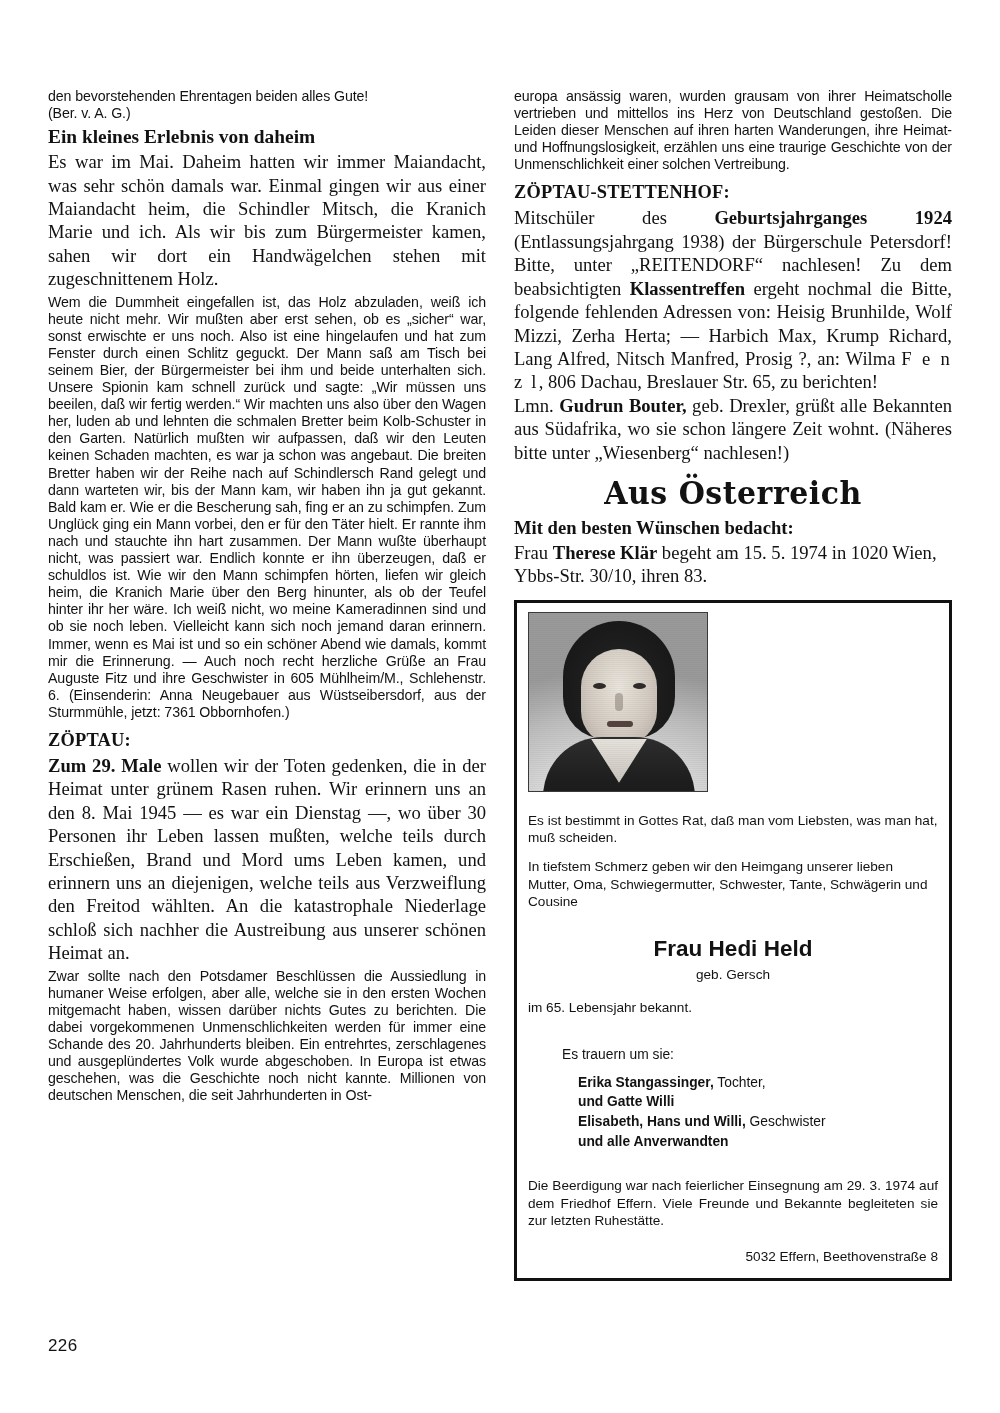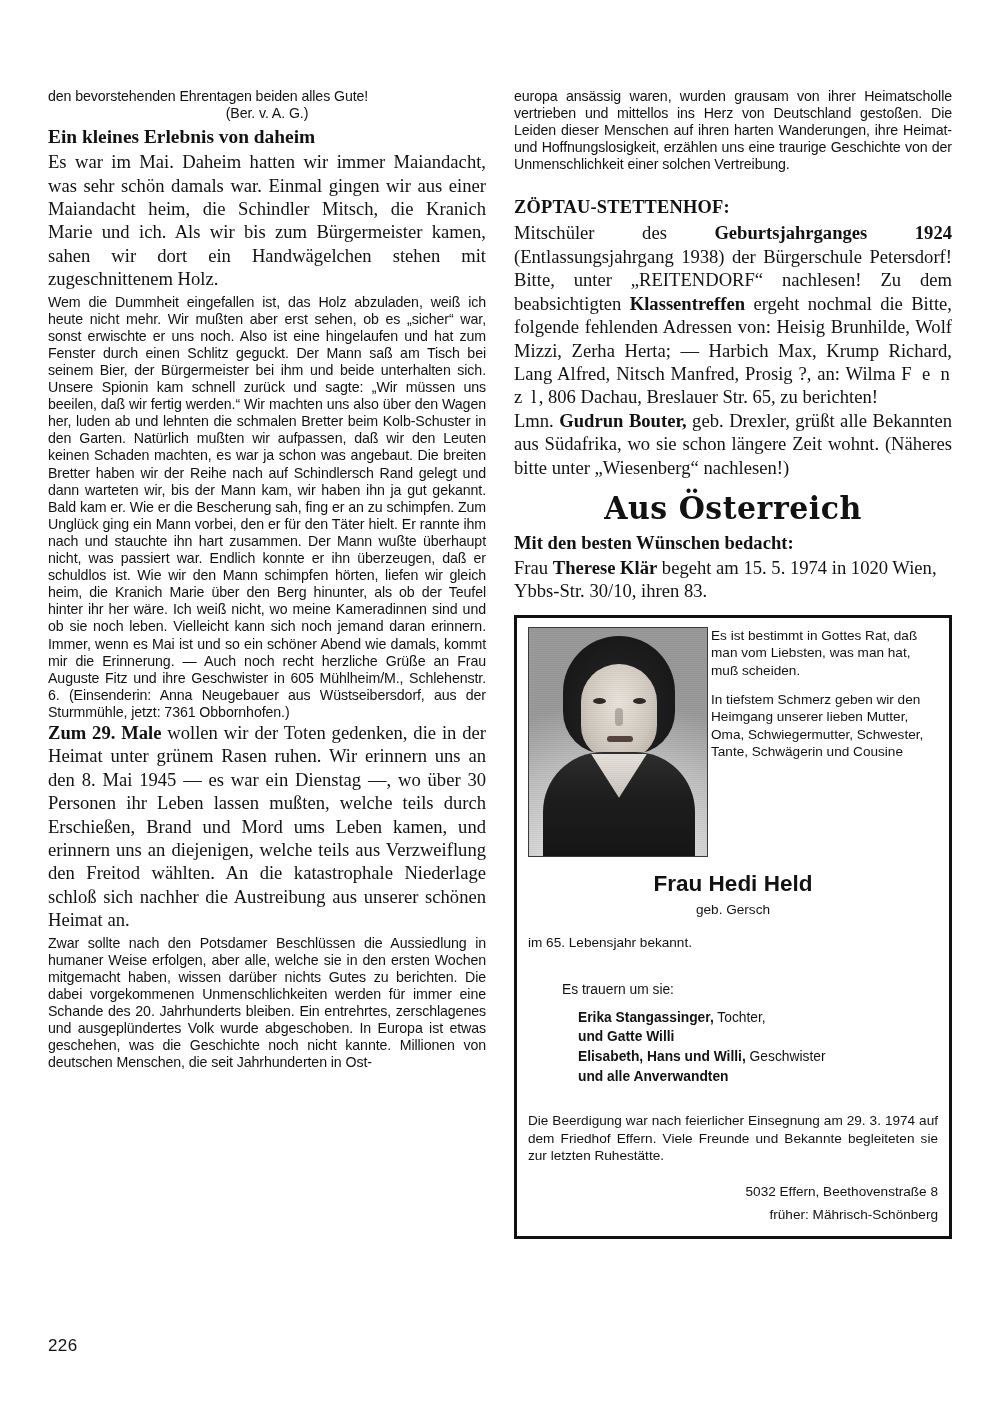--- a/index.html
+++ b/index.html
@@ -43,35 +43,35 @@
     letter-spacing: -0.1px;
   }
   .large {
     font-size: 18.6px;
     line-height: 23.4px;
     text-align: justify;
     font-family: "Liberation Serif", serif;
   }
   .large-nj { text-align: left; }
   .bold { font-weight: bold; }
-  .right { text-align: center; }
+  .right { text-align: left; }
   .heading {
     font-family: "Liberation Serif", serif;
     font-weight: bold;
     font-size: 19.4px;
     line-height: 24px;
     margin-top: 3px;
     margin-bottom: 1px;
   }
   .heading-caps {
     font-family: "Liberation Serif", serif;
     font-weight: bold;
     font-size: 18.4px;
     line-height: 24px;
-    margin-top: 22px;
+    margin-top: 7px;
     margin-bottom: 2px;
     letter-spacing: 0.2px;
   }
   .spaced { letter-spacing: 2.2px; }
   p { margin: 0; }
   .gap-s { height: 3px; }
 
   
   .fraktur {
     font-family: "DejaVu Serif", serif;
@@ -88,21 +88,22 @@
   .obit {
     margin-top: 12px;
     border: 3px solid #111;
     padding: 9px 11px 12px 11px;
     background: #fff;
     font-family: "Liberation Sans", sans-serif;
     position: relative;
   }
   .obit-top {
     display: flex;
-    gap: 3px;
+    gap: 20px;
+    flex-direction: column;
   }
   .portrait {
     width: 178px;
     height: 228px;
     flex: 0 0 178px;
     position: relative;
     overflow: hidden;
     background: #8c8c8c;
     border: 1px solid #3a3a3a;
   }
@@ -244,20 +245,21 @@
       <p class="small right">(Ber. v. A. G.)</p>
 
       <div class="heading">Ein kleines Erlebnis von daheim</div>
 
       <p class="large">Es war im Mai. Daheim hatten wir immer Maiandacht, was sehr schön damals war. Einmal gingen wir aus einer Maiandacht heim, die Schindler Mitsch, die Kranich Marie und ich. Als wir bis zum Bürgermeister kamen, sahen wir dort ein Handwägelchen stehen mit zugeschnittenem Holz.</p>
 
       <div class="gap-s"></div>
 
       <p class="small">Wem die Dummheit eingefallen ist, das Holz abzuladen, weiß ich heute nicht mehr. Wir mußten aber erst sehen, ob es „sicher“ war, sonst erwischte er uns noch. Also ist eine hingelaufen und hat zum Fenster durch einen Schlitz geguckt. Der Mann saß am Tisch bei seinem Bier, der Bürgermeister bei ihm und beide unterhalten sich. Unsere Spionin kam schnell zurück und sagte: „Wir müssen uns beeilen, daß wir fertig werden.“ Wir machten uns also über den Wagen her, luden ab und lehnten die schmalen Bretter beim Kolb-Schuster in den Garten. Natürlich mußten wir aufpassen, daß wir den Leuten keinen Schaden machten, es war ja schon was angebaut. Die breiten Bretter haben wir der Reihe nach auf Schindlersch Rand gelegt und dann warteten wir, bis der Mann kam, wir haben ihn ja gut gekannt. Bald kam er. Wie er die Bescherung sah, fing er an zu schimpfen. Zum Unglück ging ein Mann vorbei, den er für den Täter hielt. Er rannte ihm nach und stauchte ihn hart zusammen. Der Mann wußte überhaupt nicht, was passiert war. Endlich konnte er ihn überzeugen, daß er schuldlos ist. Wie wir den Mann schimpfen hörten, liefen wir gleich heim, die Kranich Marie über den Berg hinunter, als ob der Teufel hinter ihr her wäre. Ich weiß nicht, wo meine Kameradinnen sind und ob sie noch leben. Vielleicht kann sich noch jemand daran erinnern. Immer, wenn es Mai ist und so ein schöner Abend wie damals, kommt mir die Erinnerung. — Auch noch recht herzliche Grüße an Frau Auguste Fitz und ihre Geschwister in 605 Mühlheim/M., Schlehenstr. 6. (Einsenderin: Anna Neugebauer aus Wüstseibersdorf, aus der Sturmmühle, jetzt: 7361 Obbornhofen.)</p>
 
+      <div class="heading-caps">ZÖPTAU:</div>
 
       <p class="large"><span class="bold">Zum 29. Male</span><span> wollen wir der Toten gedenken, die in der Heimat unter grünem Rasen ruhen. Wir erinnern uns an den 8. Mai 1945 — es war ein Dienstag —, wo über 30 Personen ihr Leben lassen mußten, welche teils durch Erschießen, Brand und Mord ums Leben kamen, und erinnern uns an diejenigen, welche teils aus Verzweiflung den Freitod wählten. An die katastrophale Niederlage schloß sich nachher die Austreibung aus unserer schönen Heimat an.</span></p>
 
       <div class="gap-s"></div>
 
       <p class="small">Zwar sollte nach den Potsdamer Beschlüssen die Aussiedlung in humaner Weise erfolgen, aber alle, welche sie in den ersten Wochen mitgemacht haben, wissen darüber nichts Gutes zu berichten. Die dabei vorgekommenen Unmenschlichkeiten werden für immer eine Schande des 20. Jahrhunderts bleiben. Ein entrehrtes, zerschlagenes und ausgeplündertes Volk wurde abgeschoben. In Europa ist etwas geschehen, was die Geschichte noch nicht kannte. Millionen von deutschen Menschen, die seit Jahrhunderten in Ost-</p>
 
     </div>
 
     <div class="col col-right">
@@ -309,21 +311,20 @@
         <div class="obit-mourners">
           <div><span class="nm">Erika Stangassinger,</span><span> Tochter,</span></div>
           <div><span class="nm">und Gatte Willi</span><span></span></div>
           <div><span class="nm">Elisabeth, Hans und Willi,</span><span> Geschwister</span></div>
           <div><span class="nm">und alle Anverwandten</span><span></span></div>
         </div>
 
         <div class="obit-funeral">Die Beerdigung war nach feierlicher Einsegnung am 29. 3. 1974 auf dem Friedhof Effern. Viele Freunde und Bekannte begleiteten sie zur letzten Ruhestätte.</div>
 
         <div class="obit-addr">5032 Effern, Beethovenstraße 8</div>
-        <div class="obit-addr" style="margin-top:4px;">früher: Mährisch-Schönberg</div>
 
       </div>
 
     </div>
   </div>
 
   <div class="folio">226</div>
 
 </div>
 

